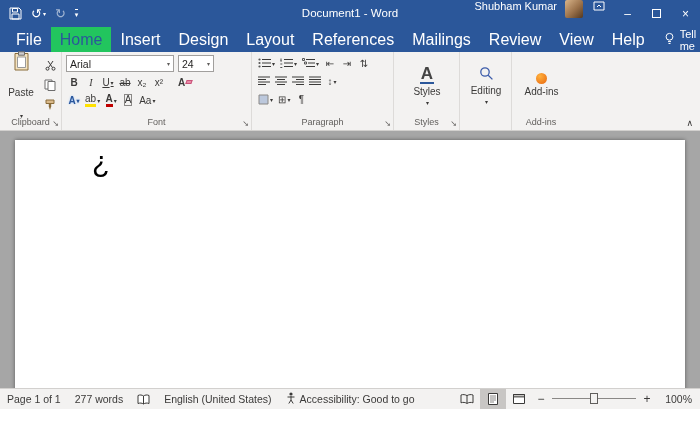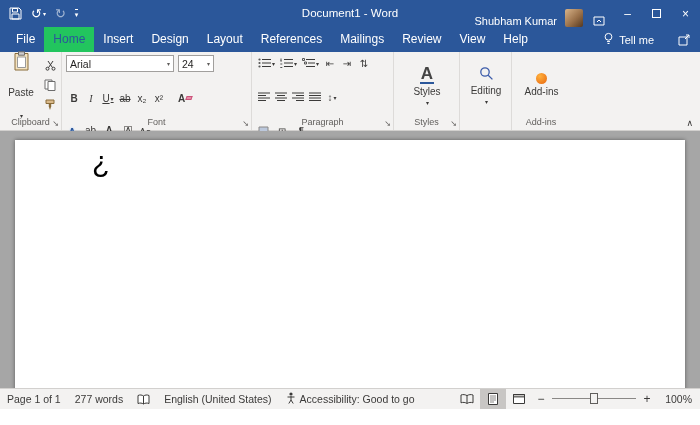--- a/index.html
+++ b/index.html
@@ -8,39 +8,39 @@
   .app{position:relative;width:700px;height:425px;overflow:hidden}
 
   
   .titlebar{height:27px;background:#2b579a;color:#fff;display:flex;align-items:center;position:relative}
   .qat{display:flex;align-items:center;gap:9px;padding-left:9px;z-index:2}
   .qbtn{display:inline-flex;align-items:center;justify-content:center;cursor:pointer;font-size:13px;line-height:1;color:#fff}
   .qbtn.dim{opacity:.55}
   .dd{font-size:6px;margin-left:1px;color:inherit;font-style:normal}
   .custom{border-top:1px solid #fff;padding-top:1px;font-size:7px}
   .title{position:absolute;left:0;right:0;top:0;height:27px;line-height:27px;text-align:center;font-size:11.5px;pointer-events:none}
-  .tb-right{margin-left:auto;display:flex;align-items:flex-end;height:100%;z-index:2}
+  .tb-right{margin-left:auto;display:flex;align-items:flex-start;height:100%;z-index:2}
   .user{font-size:11px;margin-right:8px;cursor:pointer}
   .avatar{width:18px;height:18px;border-radius:2px;background:linear-gradient(135deg,#d8b48a 0%,#9a714a 55%,#54381f 100%);margin-right:10px;cursor:pointer}
   .winbtn{width:29px;height:27px;display:flex;align-items:center;justify-content:center;font-size:12px;cursor:pointer}
   .maxbox{width:9px;height:9px;border:1px solid #fff;display:inline-block}
 
   
   .tabbar{height:25px;background:#2b579a;display:flex;align-items:stretch;color:#fff;padding-left:7px}
-  .tab{font-size:12px;line-height:25px;padding:0 9px;cursor:pointer;white-space:nowrap}
+  .tab{font-size:16px;line-height:25px;padding:0 9px;cursor:pointer;white-space:nowrap}
   .tab.active{background:#22c55e;color:#2b579a}
   .tellme{margin-left:auto;display:flex;align-items:center;gap:5px;font-size:11px;padding:0 10px;cursor:pointer}
   .shareic{display:flex;align-items:center;padding:0 10px 0 14px;cursor:pointer}
 
   
   .ribbon{height:79px;background:#f3f2f1;border-bottom:1px solid #d2d0ce;display:flex;position:relative}
   .group{position:relative;border-right:1px solid #dddbd9;padding:3px 3px 14px 4px}
   .group-label{position:absolute;left:0;right:0;bottom:1px;height:13px;font-size:9px;line-height:12px;color:#605e5c;text-align:center;white-space:nowrap}
   .launcher{position:absolute;right:2px;bottom:2px;font-size:8px;line-height:8px;color:#605e5c;cursor:pointer}
-  .row{display:flex;align-items:center;gap:1px;margin-bottom:18px}
+  .row{display:flex;align-items:center;gap:1px;margin-bottom:2px}
   .btn-s{min-width:16px;height:16px;display:inline-flex;align-items:center;justify-content:center;font-size:10px;color:#3b3a39;cursor:pointer;border-radius:2px;padding:0 2px;white-space:nowrap}
   .combo{display:flex;align-items:center;background:#fff;border:1px solid #a19f9d;height:17px;font-size:10.5px;color:#201f1e;padding:0 3px;cursor:pointer}
   .combo .dd{margin-left:auto;color:#605e5c}
   .b-bold{font-weight:bold}
   .b-italic{font-style:italic;font-family:"Liberation Serif",serif}
   .b-under{text-decoration:underline}
   .b-strike{text-decoration:line-through}
   .b-effects{color:#2b579a;font-weight:bold;text-shadow:0 0 2px #9cc3ff}
   .b-clear{position:relative;font-weight:bold}
   .b-clear i{display:inline-block;width:6px;height:4px;background:#e98ca6;border:1px solid #c9537a;margin-left:1px;transform:skewX(-20deg)}

